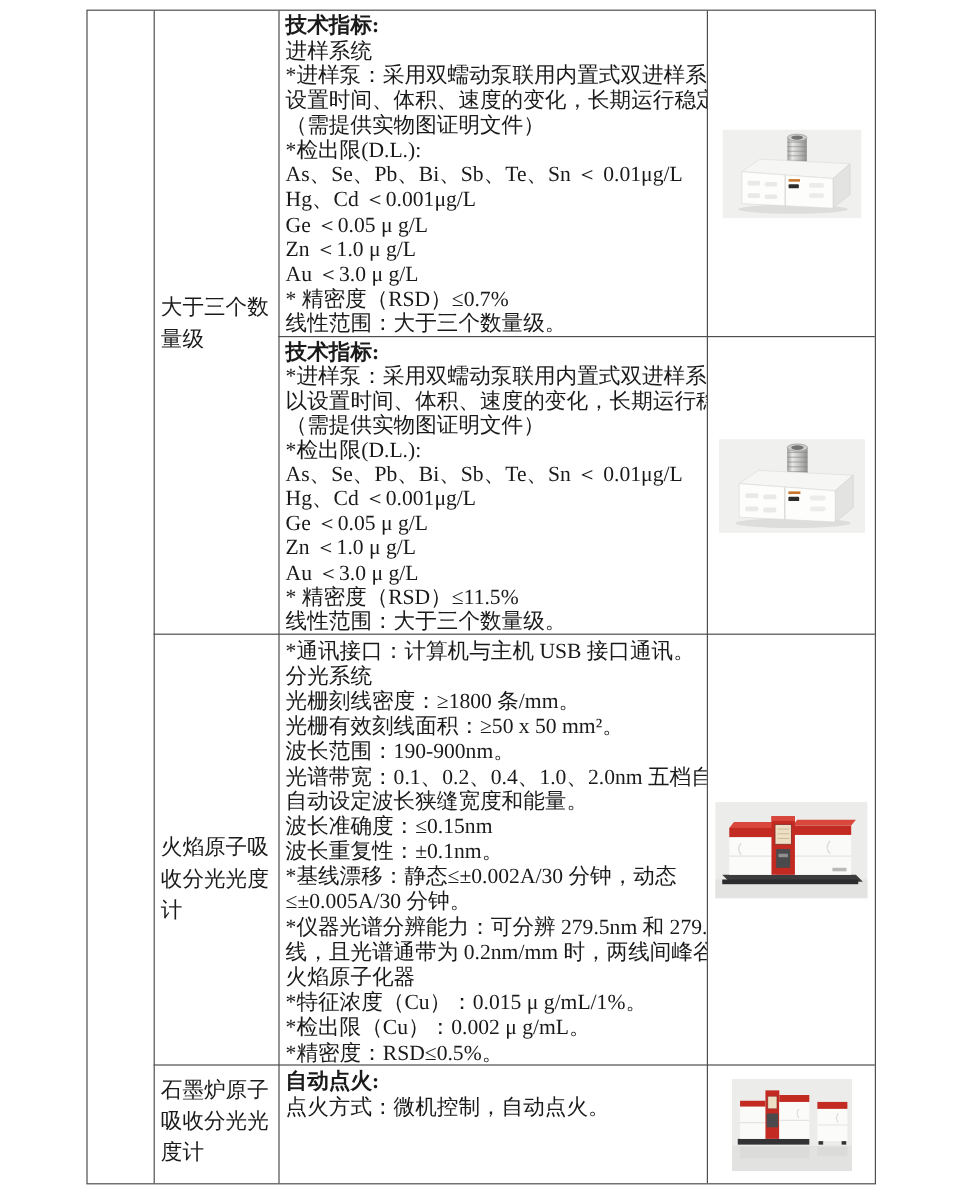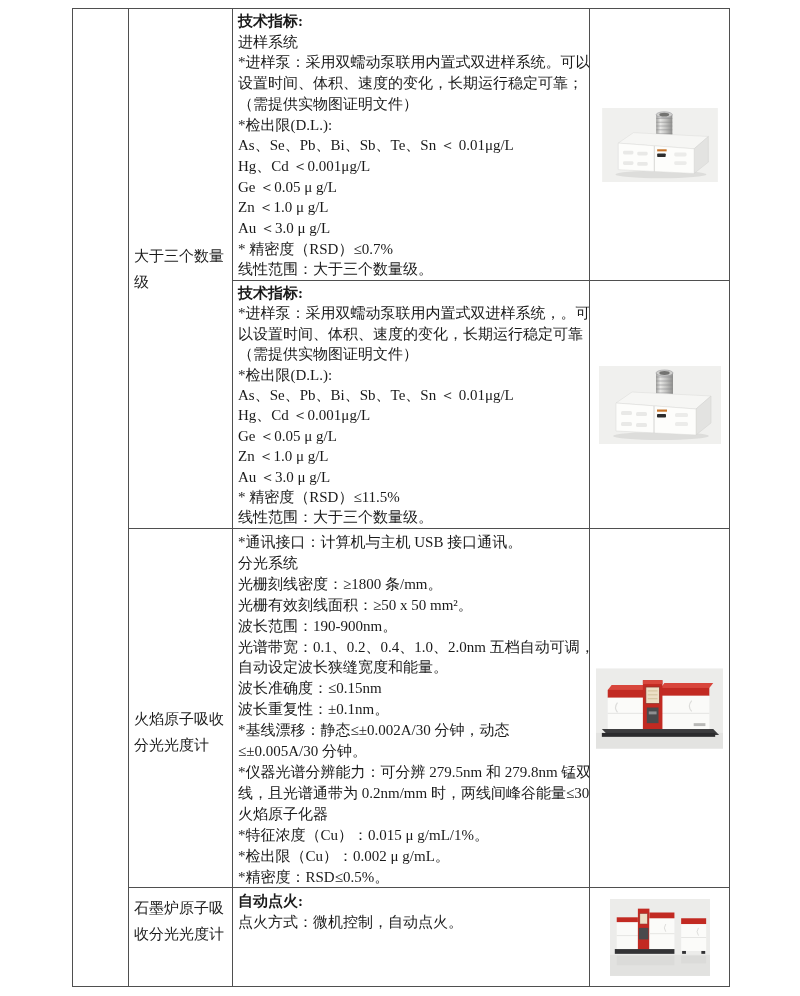--- a/index.html
+++ b/index.html
@@ -1,21 +1,21 @@
 <!DOCTYPE html>
 <html><head>
 <meta charset="utf-8">
 <style>
   html,body{margin:0;padding:0;background:#ffffff;}
   .page{position:relative;width:800px;height:996px;background:#ffffff;overflow:hidden;
         font-family:"Liberation Serif","DejaVu Serif",serif;color:#1a1a1a;}
   .tbl{position:absolute;left:72px;top:8px;width:656px;height:977px;border:1px solid #4f4f4f;}
   .vline{position:absolute;top:0;bottom:0;width:1px;background:#4f4f4f;}
   .hline{position:absolute;height:1px;background:#4f4f4f;}
-  .cell{position:absolute;box-sizing:border-box;overflow:hidden;font-size:15px;}
+  .cell{position:absolute;box-sizing:border-box;overflow:hidden;font-size:18px;}
   .namecell{display:flex;align-items:center;padding-left:5px;padding-right:4px;
             line-height:26px;}
   .speccell{padding:2px 5px 0 5px;}
   .spec-heading{font-weight:bold;white-space:pre;}
   .spec-lines{white-space:pre;}
   .imgcell{display:flex;align-items:center;justify-content:center;}
   .photo{display:block;}
 </style>
 </head>
 <body>

